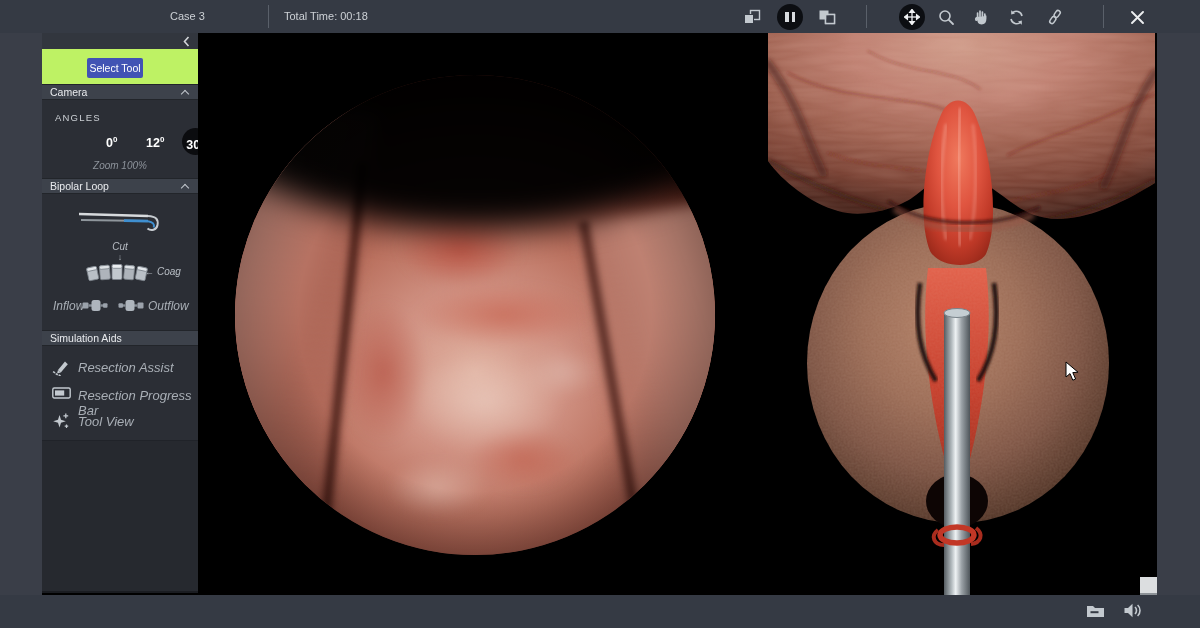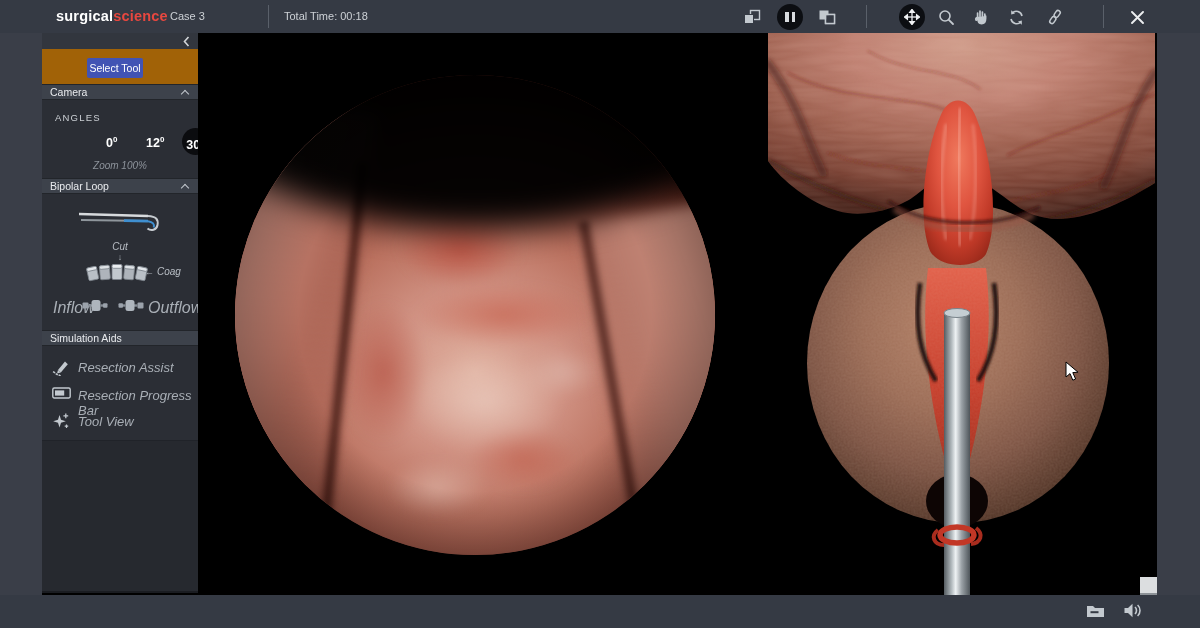--- a/index.html
+++ b/index.html
@@ -22,21 +22,21 @@
 
   
   .left-strip  { position:absolute; left:0; top:33px; width:42px; height:562px; background:#3a3e48; }
   .right-strip { position:absolute; left:1157px; top:33px; width:43px; height:562px; background:#3a3e48; }
   .bottombar   { position:absolute; left:0; top:595px; width:1200px; height:33px; background:#353a44; z-index:30; }
 
   
   .sidebar { position:absolute; left:42px; top:33px; width:156px; height:560px; background:#2b2e35; border-bottom:2px solid #1a1c21; }
   .collapse-row { position:absolute; left:0; top:0; width:156px; height:16px; background:#32363e; }
   .collapse-row svg { position:absolute; right:8px; top:3px; }
-  .select-area { position:absolute; left:0; top:16px; width:156px; height:35px; background:#a16207; }
+  .select-area { position:absolute; left:0; top:16px; width:156px; height:35px; background:#bef264; }
   .select-btn { position:absolute; left:45px; top:9px; width:56px; height:20px; background:#4153b4; border:none; border-radius:2px;
     color:#fff; font-size:10.5px; font-family:"Liberation Sans",sans-serif; cursor:pointer; }
   .sec-header { position:absolute; left:0; width:156px; height:16px; background:#3d424b; border-top:1px solid #22252a; border-bottom:1px solid #22252a; }
   .sec-header .t { position:absolute; left:8px; top:0; line-height:15px; font-size:10.5px; color:#e9ebee; }
   .caret-up { position:absolute; right:10px; top:6px; width:6px; height:6px; border-top:1.5px solid #c3c8ce; border-right:1.5px solid #c3c8ce; transform:rotate(-45deg); }
   .hdr-camera { top:51px; }  .content-camera { position:absolute; left:0; top:68px; width:156px; height:77px; }
   .hdr-bip { top:145px; }    .content-bip { position:absolute; left:0; top:162px; width:156px; height:135px;padding-left:44px; }
   .hdr-sim { top:297px; }    .content-sim { position:absolute; left:0; top:314px; width:156px; height:93px; }
   .sidebar-rest { position:absolute; left:0; top:407px; width:156px; height:151px; background:#26292f; border-top:1px solid #202329; }
 
@@ -48,21 +48,21 @@
   .angle-chip.selected { background:#0b0c0f; }
   .zoom-label { position:absolute; left:0; top:59px; width:156px; text-align:center; font-size:10px; font-style:italic; color:#8d939b; }
 
   .instr-svg { position:absolute; left:34px; top:10px; }
   .cut-label { position:absolute; left:0; top:46px; width:156px; text-align:center; font-size:10px; font-style:italic; color:#b9bec5; }
   .cut-arrow { position:absolute; left:0; top:57px; width:156px; text-align:center; font-size:9px; color:#a9afb6; }
   .pedals-svg { position:absolute; left:44px; top:66px; }
   .coag-wrap { position:absolute; left:103px; top:71px; font-size:10px; font-style:italic; color:#b9bec5; }
   .coag-wrap .arr { font-style:normal; font-size:9px; color:#a9afb6; margin-right:3px; }
   .flow-row { position:absolute; left:0; top:103px; width:156px; height:16px; }
-  .flow-label { position:absolute; top:1px; font-size:16px; font-style:italic; color:#a9afb6; }
+  .flow-label { position:absolute; top:1px; font-size:12px; font-style:italic; color:#a9afb6; }
   .lbl-inflow { left:11px; } .lbl-outflow { left:106px; }
   .valve-in  { position:absolute; left:40px; top:0; }
   .valve-out { position:absolute; left:76px; top:0; }
 
   .aid-row { position:absolute; left:0; width:156px; height:24px; }
   .aid-row .ic { position:absolute; left:10px; top:2px; }
   .aid-row .lb { position:absolute; left:36px; top:4px; font-size:13px; font-style:italic; color:#a9afb6; }
   .aid-0 { top:9px; } .aid-1 { top:37px; } .aid-2 { top:63px; }
 
   
@@ -102,23 +102,20 @@
   
   .bb-folder { position:absolute; left:1086px; top:8px; cursor:pointer; }
   .bb-speaker { position:absolute; left:1123px; top:7px; cursor:pointer; }
 </style>
 </head>
 <body>
 
 <div class="screen">
 
   <header class="topbar">
-    <div class="brand">
-      <span class="b1">surgical</span><span class="b2">science</span>
-    </div>
     <span class="case-label">Case 3</span>
     <div class="vsep" style="left:268px"></div>
     <span class="total-time">Total Time: 00:18</span>
 
     <div class="iconbtn" style="left:740px">
       <svg width="18" height="16" viewBox="0 0 18 16">
         <rect x="7.5" y="1.5" width="9" height="9" fill="none" stroke="#c3c9cf" stroke-width="1.4"></rect>
         <rect x="1.5" y="5.5" width="9" height="9" fill="#c3c9cf" stroke="#353a44" stroke-width="1"></rect>
       </svg>
     </div>

